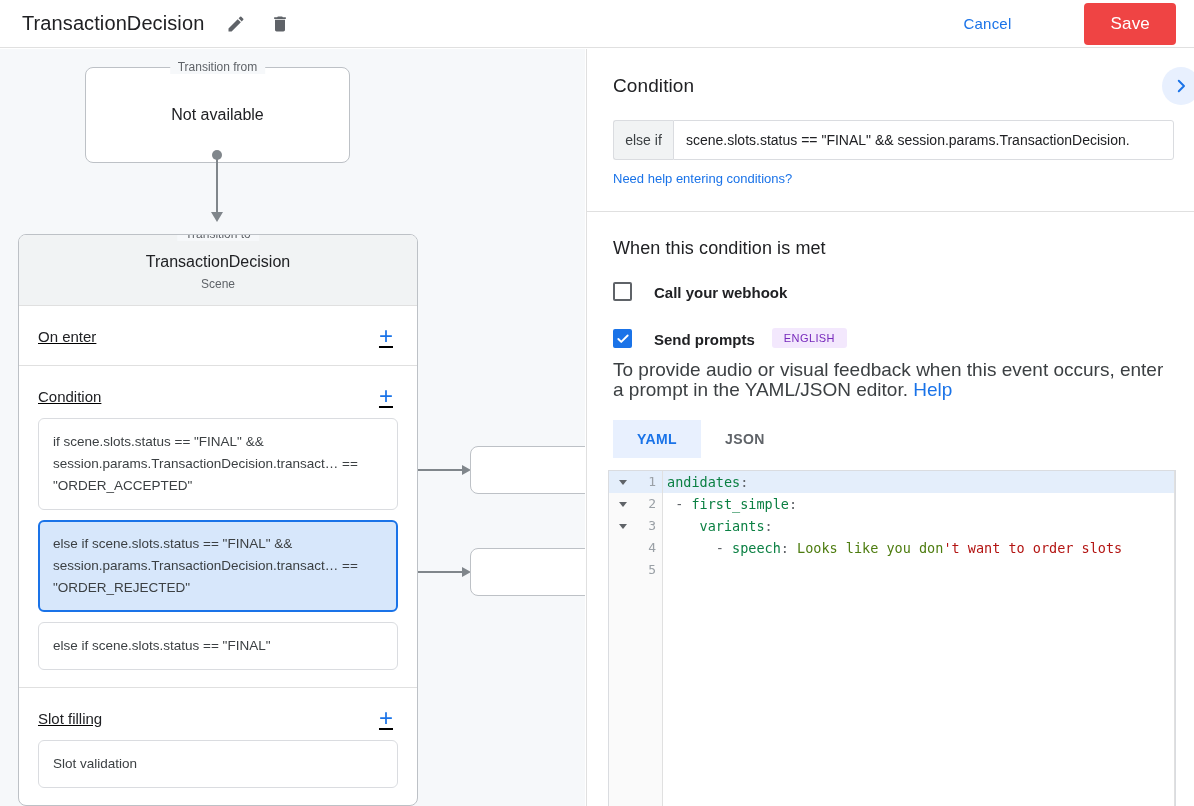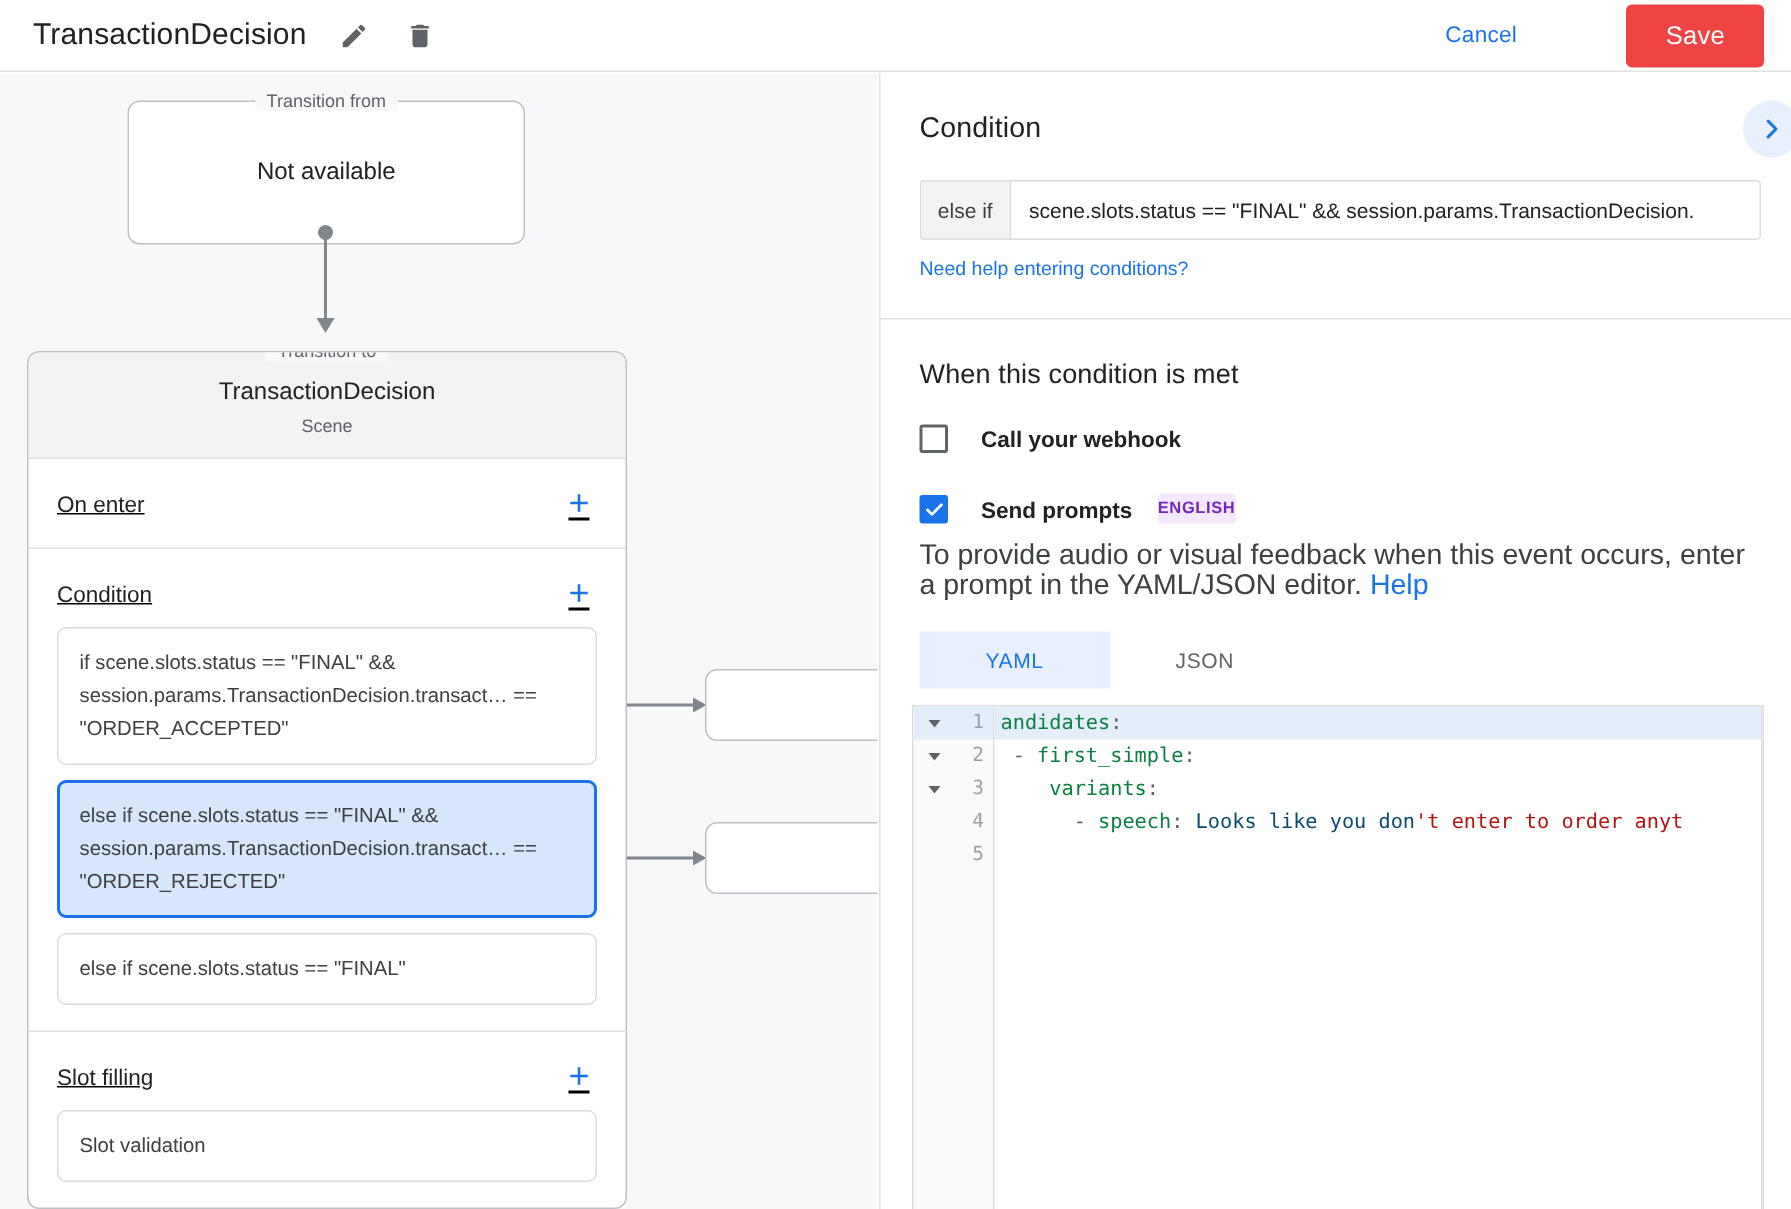--- a/index.html
+++ b/index.html
@@ -166,31 +166,31 @@
     width: 19px; height: 19px; border: 2px solid #5f6368; border-radius: 2px;
     background: #fff; cursor: pointer; flex: none;
   }
   .cbox.checked {
     background: #1a73e8; border-color: #1a73e8;
     display:flex; align-items:center; justify-content:center;
   }
   .check-label { margin-left: 22px; font-size: 15px; color: #202124; font-weight: 700; }
   .badge {
     margin-left: 17px; background:#f3e8fd; color:#7627bb;
-    font-size: 11px; font-weight: 700; letter-spacing: .4px;
-    padding: 4px 0; border-radius: 3px;
+    font-size: 11px; font-weight: 400; letter-spacing: .4px;
+    padding: 4px 12px; border-radius: 3px;
   }
   .note {
     margin: 12px 24px 0 26px; font-size: 19px; color: #3c4043; line-height: 20px;
   }
   .note a { color:#1a73e8; text-decoration:none; }
 
   .tabs { display:flex; margin: 20px 0 0 26px; }
   .tab {
-    padding: 11px 44px; font-size: 14px; font-weight: 400; letter-spacing:.4px;
+    padding: 11px 24px; font-size: 14px; font-weight: 700; letter-spacing:.4px;
     color: #5f6368; cursor: pointer;
   }
   .tab.active { background:#e8f0fe; color:#1a73e8; }
 
   
   .editor {
     position: absolute; left: 608px; top: 470px; width: 568px; height: 336px;
     border: 1px solid #dadce0; border-bottom: none;
     background: #ffffff; overflow: hidden;
     font-family: "DejaVu Sans Mono", monospace; font-size: 13.5px;
@@ -211,21 +211,21 @@
   }
   .fold::after {
     content:""; width:0; height:0;
     border-left: 4.5px solid transparent; border-right: 4.5px solid transparent;
     border-top: 5px solid #5f6368;
   }
   .code-inner { padding-left: 4px; }
   .k  { color:#0b8043; }   
   .p  { color:#5f6368; }   
   .s  { color:#b31412; }   
-  .t  { color:#0c4a6e; }   
+  .t  { color:#4d7c0f; }   
   .v-scroll {
     position:absolute; right:0; top:0; width:1px; height:100%; background:#e0e0e0;
   }
 </style>
 </head>
 <body>
 
 <div class="topbar">
   <div class="page-title">TransactionDecision</div>
 
@@ -362,17 +362,17 @@
         <span class="gnum">4</span>
       </div>
       <div class="gline">
         <span class="gnum">5</span>
       </div>
     </div>
   <div class="code-area" id="code-area">
       <div class="eline hl"><span class="code-inner"><span class="k">andidates</span><span class="p">:</span></span></div>
       <div class="eline"><span class="code-inner"><span class="p"> - </span><span class="k">first_simple</span><span class="p">:</span></span></div>
       <div class="eline"><span class="code-inner"><span class="p">    </span><span class="k">variants</span><span class="p">:</span></span></div>
-      <div class="eline"><span class="code-inner"><span class="p">      - </span><span class="k">speech</span><span class="p">: </span><span class="t">Looks like you don</span><span class="s">'t enter to order anyt</span></span></div>
+      <div class="eline"><span class="code-inner"><span class="p">      - </span><span class="k">speech</span><span class="p">: </span><span class="t">Looks like you don</span><span class="s">'t want to order slots</span></span></div>
       <div class="eline"><span class="code-inner"></span></div>
     </div>
   <div class="v-scroll"></div>
 </div>
 
 </body></html>

